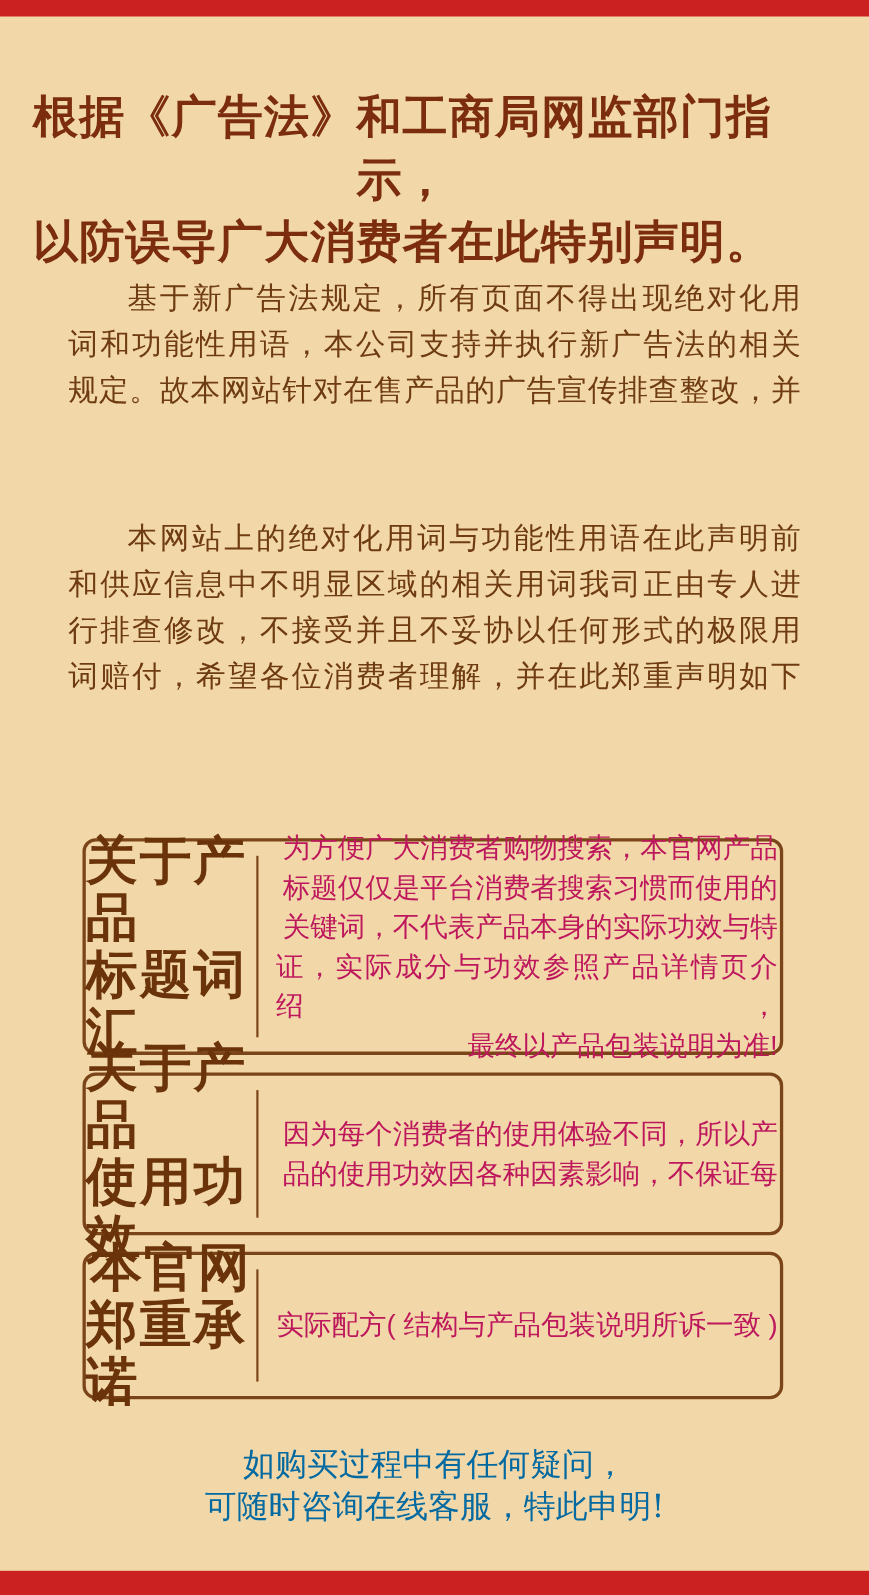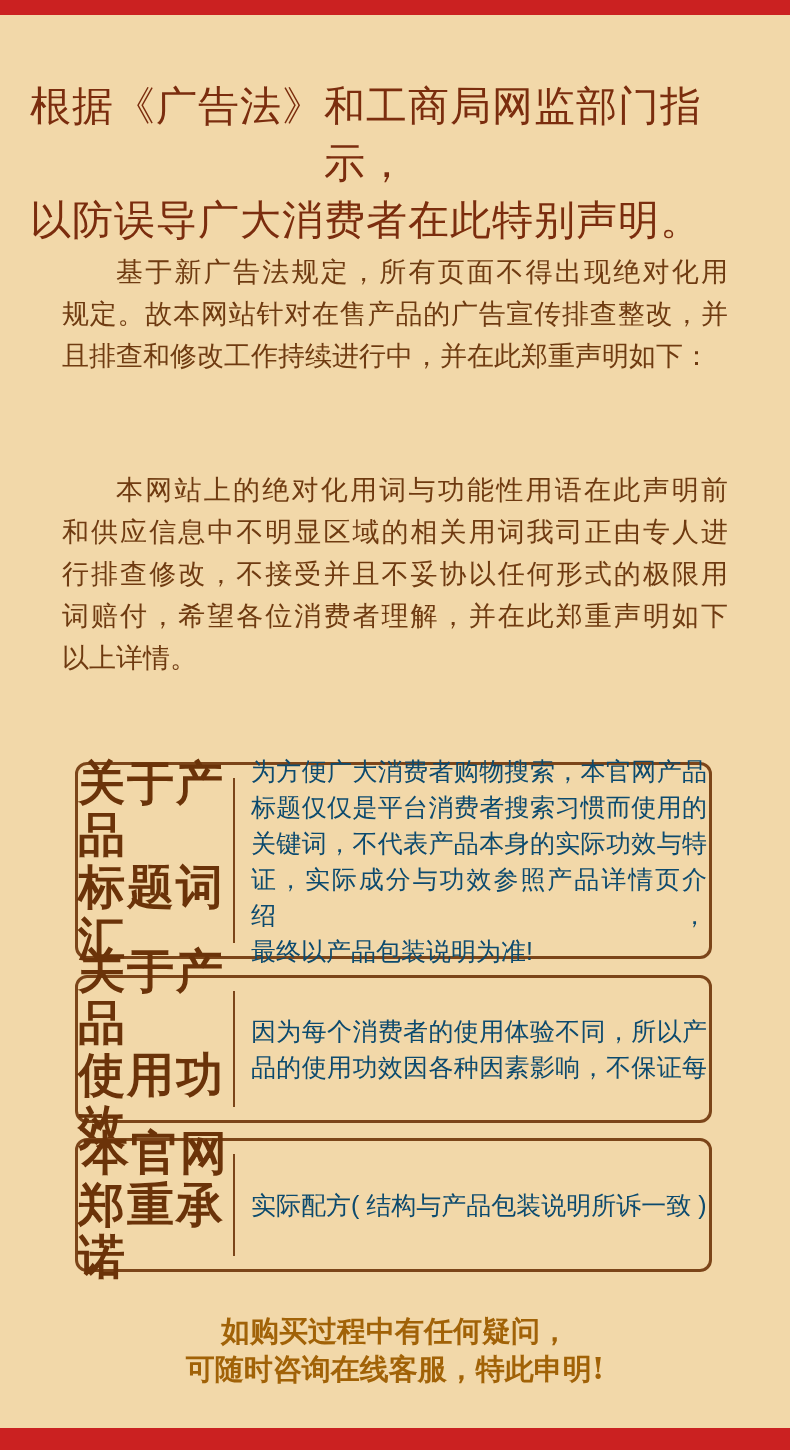--- a/index.html
+++ b/index.html
@@ -10,21 +10,21 @@
     font-family:"DejaVu Serif","Liberation Serif",serif;
     overflow:hidden;
   }
   .band { position:absolute; left:0; width:790px; background:#cb2121; }
   .band-top { top:0; height:15px; }
   .band-bottom { top:1428px; height:22px; }
 
   .page-title {
     position:absolute; top:78px; left:0; width:732px;
     text-align:center;
-    font-size:41px; font-weight:normal; line-height:57px;
+    font-size:41px; font-weight:bold; line-height:57px;
     color:#7b2d0e;
     letter-spacing:1px;
   }
 
   .para {
     position:absolute; left:62px; width:666px;
     font-size:27px; line-height:42px;
     color:#6f3b11;
     font-weight:500;
     margin-top:23px;
@@ -58,54 +58,54 @@
     width:2px; flex:0 0 2px;
     background:#7c4519;
     margin:13px 0;
   }
   .box-body {
     flex:1 1 auto;
     display:flex; flex-direction:column; justify-content:center;
     padding:0 2px 0 16px;
     font-family:"Liberation Sans","DejaVu Sans",sans-serif;
     font-size:25px; line-height:36px;
-    color:#0c4a6e;
+    color:#be185d;
+    align-items:flex-end;
   }
   .bline { text-align:justify; text-align-last:justify; }
   .bline.last { text-align-last:left; }
 
   .footer {
     position:absolute; top:1312px; left:0; width:790px;
     text-align:center;
-    font-size:29px; font-weight:bold; line-height:38px;
-    color:#a16207;
+    font-size:29px; font-weight:normal; line-height:38px;
+    color:#0369a1;
   }
 </style>
 </head>
 <body>
 
 <div class="band band-top"></div>
 
 <div class="page-title">
   <div>根据《广告法》和工商局网监部门指示，</div>
   <div>以防误导广大消费者在此特别声明。</div>
 </div>
 
 <div class="para para-1">
   <div class="pline indent">基于新广告法规定，所有页面不得出现绝对化用</div>
+  <div class="pline">词和功能性用语，本公司支持并执行新广告法的相关</div>
   <div class="pline">规定。故本网站针对在售产品的广告宣传排查整改，并</div>
-  <div class="pline last">且排查和修改工作持续进行中，并在此郑重声明如下：</div>
 </div>
 
 <div class="para para-2">
   <div class="pline indent">本网站上的绝对化用词与功能性用语在此声明前</div>
   <div class="pline">和供应信息中不明显区域的相关用词我司正由专人进</div>
   <div class="pline">行排查修改，不接受并且不妥协以任何形式的极限用</div>
   <div class="pline">词赔付，希望各位消费者理解，并在此郑重声明如下</div>
-  <div class="pline last">以上详情。</div>
 </div>
 
 <div class="notice-box box-1">
   <div class="box-label">
     <div>关于产品</div>
     <div>标题词汇</div>
   </div>
   <div class="divider"></div>
   <div class="box-body">
     <div class="bline">为方便广大消费者购物搜索，本官网产品</div>

